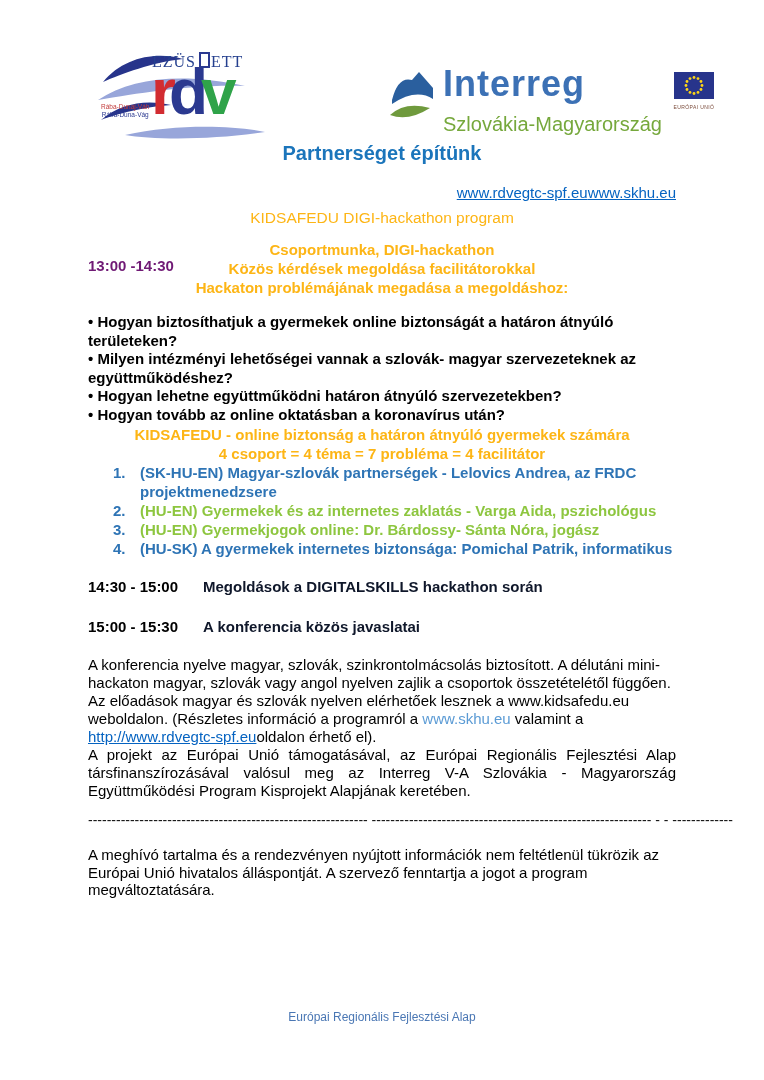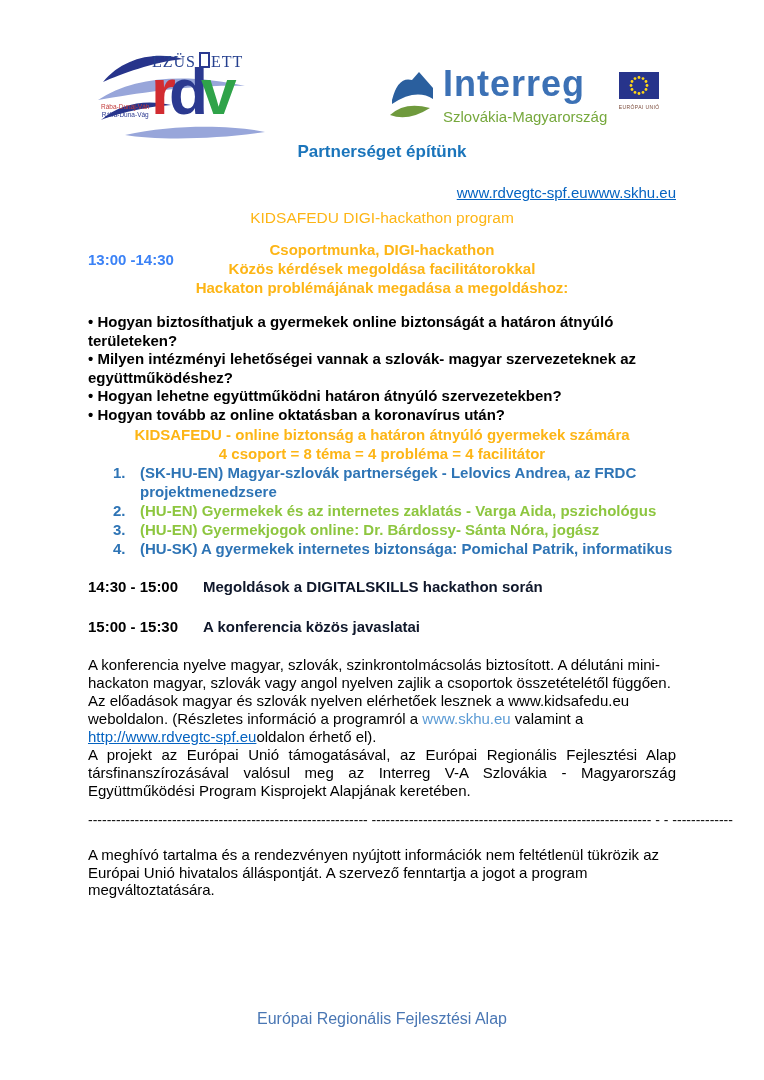--- a/index.html
+++ b/index.html
@@ -21,35 +21,35 @@
   .rdv-v{color:#2FA349;}
   .rdv-sub{position:absolute;left:6px;top:57px;font-size:6.5px;line-height:8px;
          text-align:center;white-space:nowrap;}
   .rdv-sub .l1{color:#C23B3B;}
   .rdv-sub .l2{color:#2B3990;}
 
   .logo-interreg{position:absolute;left:388px;top:68px;display:flex;align-items:flex-start;}
   .int-icon{flex:none;}
   .int-text{margin-left:7px;margin-top:2px;}
   .int-name{font-size:36px;line-height:28px;font-weight:bold;color:#3C71B5;letter-spacing:1px;}
-  .int-region{font-size:15px;line-height:20px;color:#76A83C;margin-top:9px;}
+  .int-region{font-size:20px;line-height:20px;color:#76A83C;margin-top:16px;}
   .eu-block{margin-left:10px;margin-top:4px;width:44px;text-align:center;}
   .eu-label{font-size:5px;line-height:6px;color:#7A4A3A;letter-spacing:0.4px;margin-top:1px;}
 
   .tagline{position:absolute;left:0;right:0;top:142px;text-align:center;
-         font-size:17px;font-weight:bold;color:#1B75BB;}
+         font-size:20px;font-weight:bold;color:#1B75BB;}
 
   
   .content{padding:0 88px;font-size:15px;}
   .links-row{display:flex;justify-content:flex-end;margin-top:4px;line-height:18px;}
   .links-row a{color:#0563C1;text-decoration:underline;cursor:pointer;}
   .doc-title{margin-top:6px;text-align:center;font-weight:normal;color:#FDB515;font-size:15.5px;line-height:19px;}
 
   .session1{position:relative;margin-top:13px;line-height:19px;}
-  .session1 .time{position:absolute;left:0;top:10px;font-weight:bold;color:#3b82f6;}
+  .session1 .time{position:absolute;left:0;top:16px;font-weight:bold;color:#701a75;}
   .session1 .oline{text-align:center;font-weight:bold;color:#FDB515;}
 
   .questions{margin-top:16px;}
   .q{font-weight:bold;line-height:18.5px;}
 
   .kidsafedu{margin-top:1px;text-align:center;font-weight:bold;color:#FDB515;line-height:19px;}
 
   .topics{margin-top:0;}
   .topic{display:flex;font-weight:bold;line-height:19px;}
   .topic .num{flex:none;margin-left:25px;width:27px;color:#2E74B5;}
@@ -68,21 +68,21 @@
   .p2{text-align:justify;}
   .lnk-light{color:#5B9BD5;text-decoration:none;cursor:pointer;}
   .lnk{color:#0563C1;text-decoration:underline;cursor:pointer;}
 
   .separator{margin-top:11px;line-height:18px;white-space:nowrap;font-size:14px;color:#1a1a1a;}
   .p3{margin-top:17px;line-height:17.5px;}
 
   .contact{margin-top:18px;font-weight:bold;line-height:17.5px;}
 
   .footer{position:absolute;left:0;right:0;top:1010px;text-align:center;
-          font-size:16px;color:#4A77B4;}
+          font-size:12px;color:#4A77B4;}
 </style>
 </head>
 <body>
 
 <div class="page">
 
   <div class="header">
 
     <div class="logo-rdv">
       <svg width="178" height="98" viewBox="0 0 178 98">
@@ -151,21 +151,21 @@
 
     <div class="questions">
       <div class="q">• Hogyan biztosíthatjuk a gyermekek online biztonságát a határon átnyúló területeken?</div>
       <div class="q">• Milyen intézményi lehetőségei vannak a szlovák- magyar szervezeteknek az együttműködéshez?</div>
       <div class="q">• Hogyan lehetne együttműködni határon átnyúló szervezetekben?</div>
       <div class="q">• Hogyan tovább az online oktatásban a koronavírus után?</div>
     </div>
 
     <div class="kidsafedu">
       <div>KIDSAFEDU - online biztonság a határon átnyúló gyermekek számára</div>
-      <div>4 csoport = 8 téma = 4 probléma = 4 facilitátor</div>
+      <div>4 csoport = 4 téma = 7 probléma = 4 facilitátor</div>
     </div>
 
     <div class="topics">
       <div class="topic">
         <span class="num">1.</span>
         <span class="txt t-blue">(SK-HU-EN) Magyar-szlovák partnerségek - Lelovics Andrea, az FRDC projektmenedzsere</span>
       </div>
       <div class="topic">
         <span class="num">2.</span>
         <span class="txt t-green">(HU-EN) Gyermekek és az internetes zaklatás - Varga Aida, pszichológus</span>

